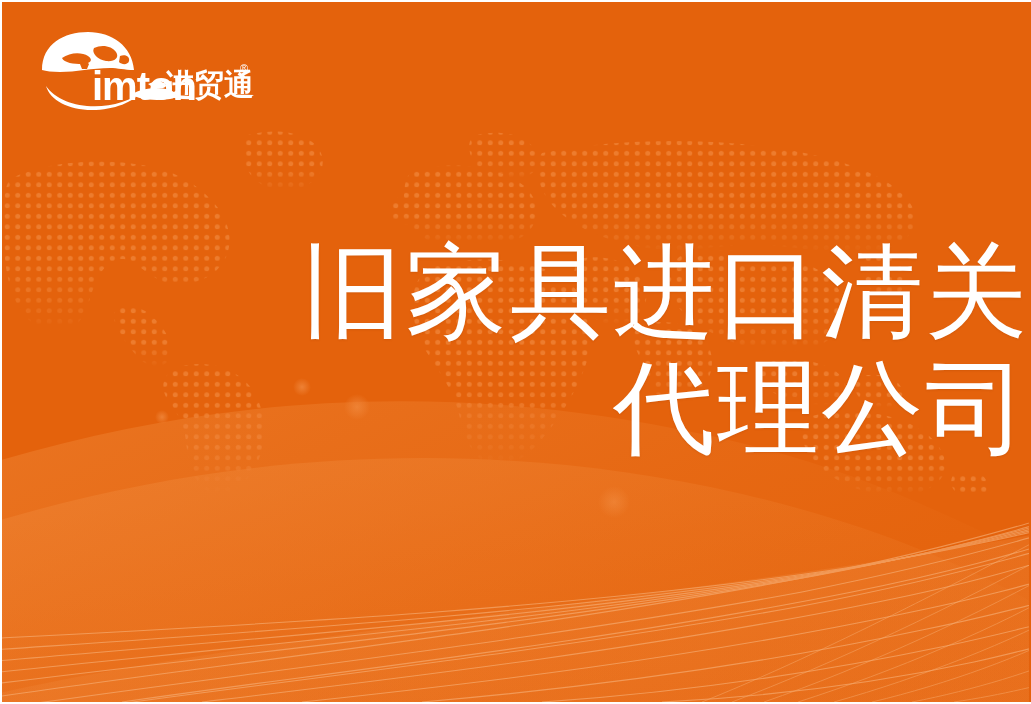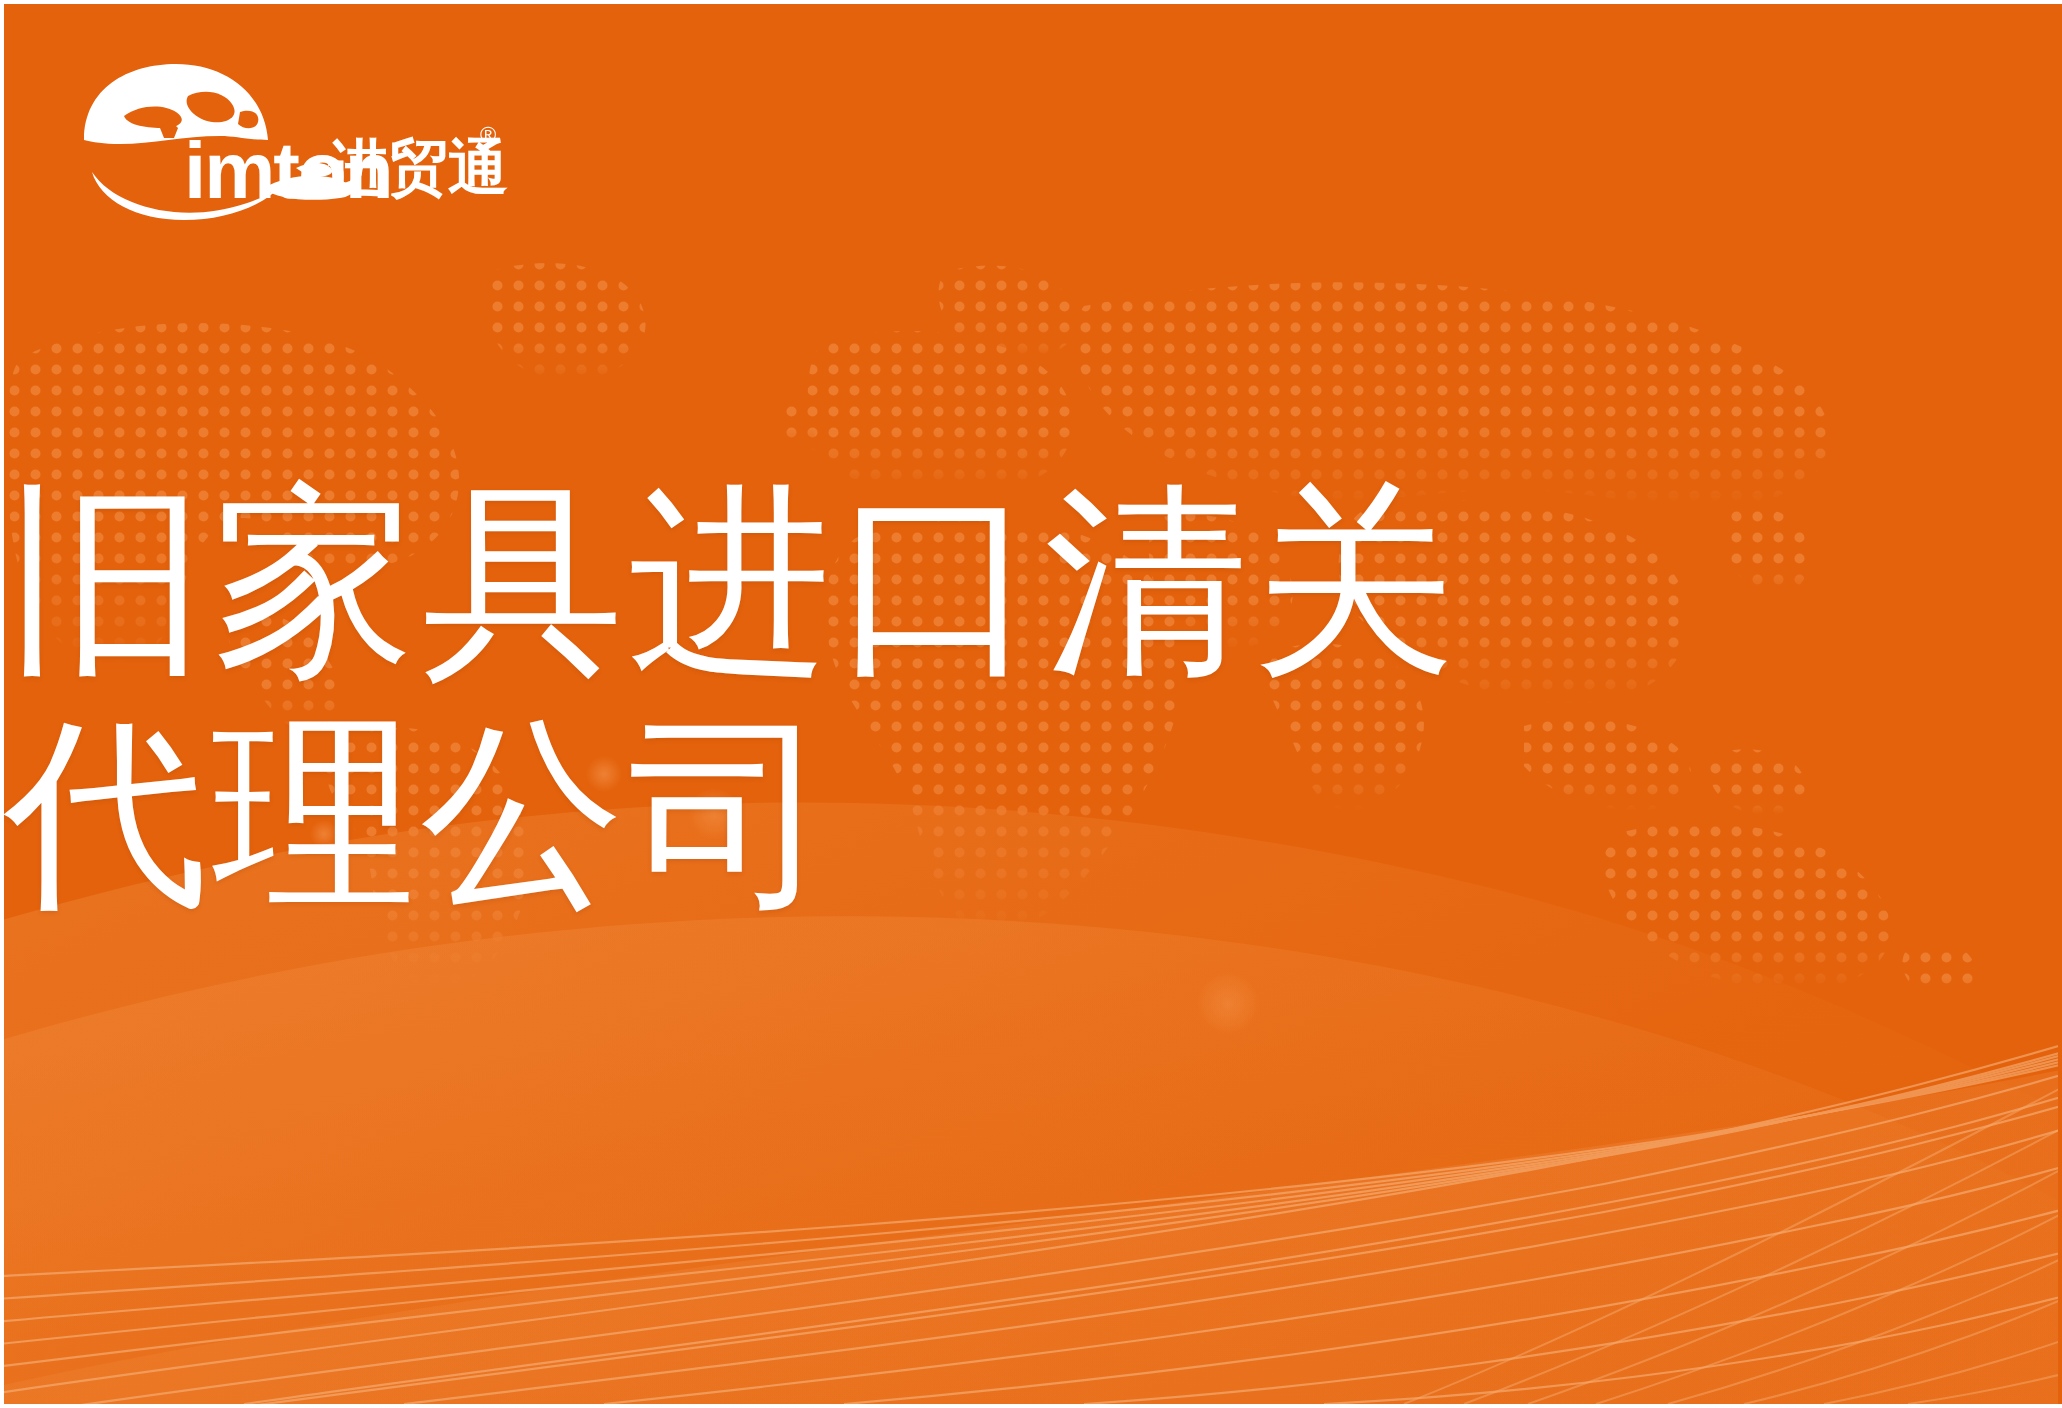--- a/index.html
+++ b/index.html
@@ -69,21 +69,21 @@
     color:#ffffff;
     font-size:11px;
     line-height:1;
   }
 
   
   #headline{
     position:absolute;
     left:0; top:232px;
     width:1027px;
-    text-align:left;
+    text-align:right;
     color:#ffffff;
     font-family:"DejaVu Sans","Liberation Sans",sans-serif;
     font-size:102px;
     line-height:116px;
     letter-spacing:2px;
     font-weight:normal;
     text-shadow:0 1px 2px rgba(140,55,5,.18);
   }
   #headline .line{display:block;white-space:nowrap;}
 

